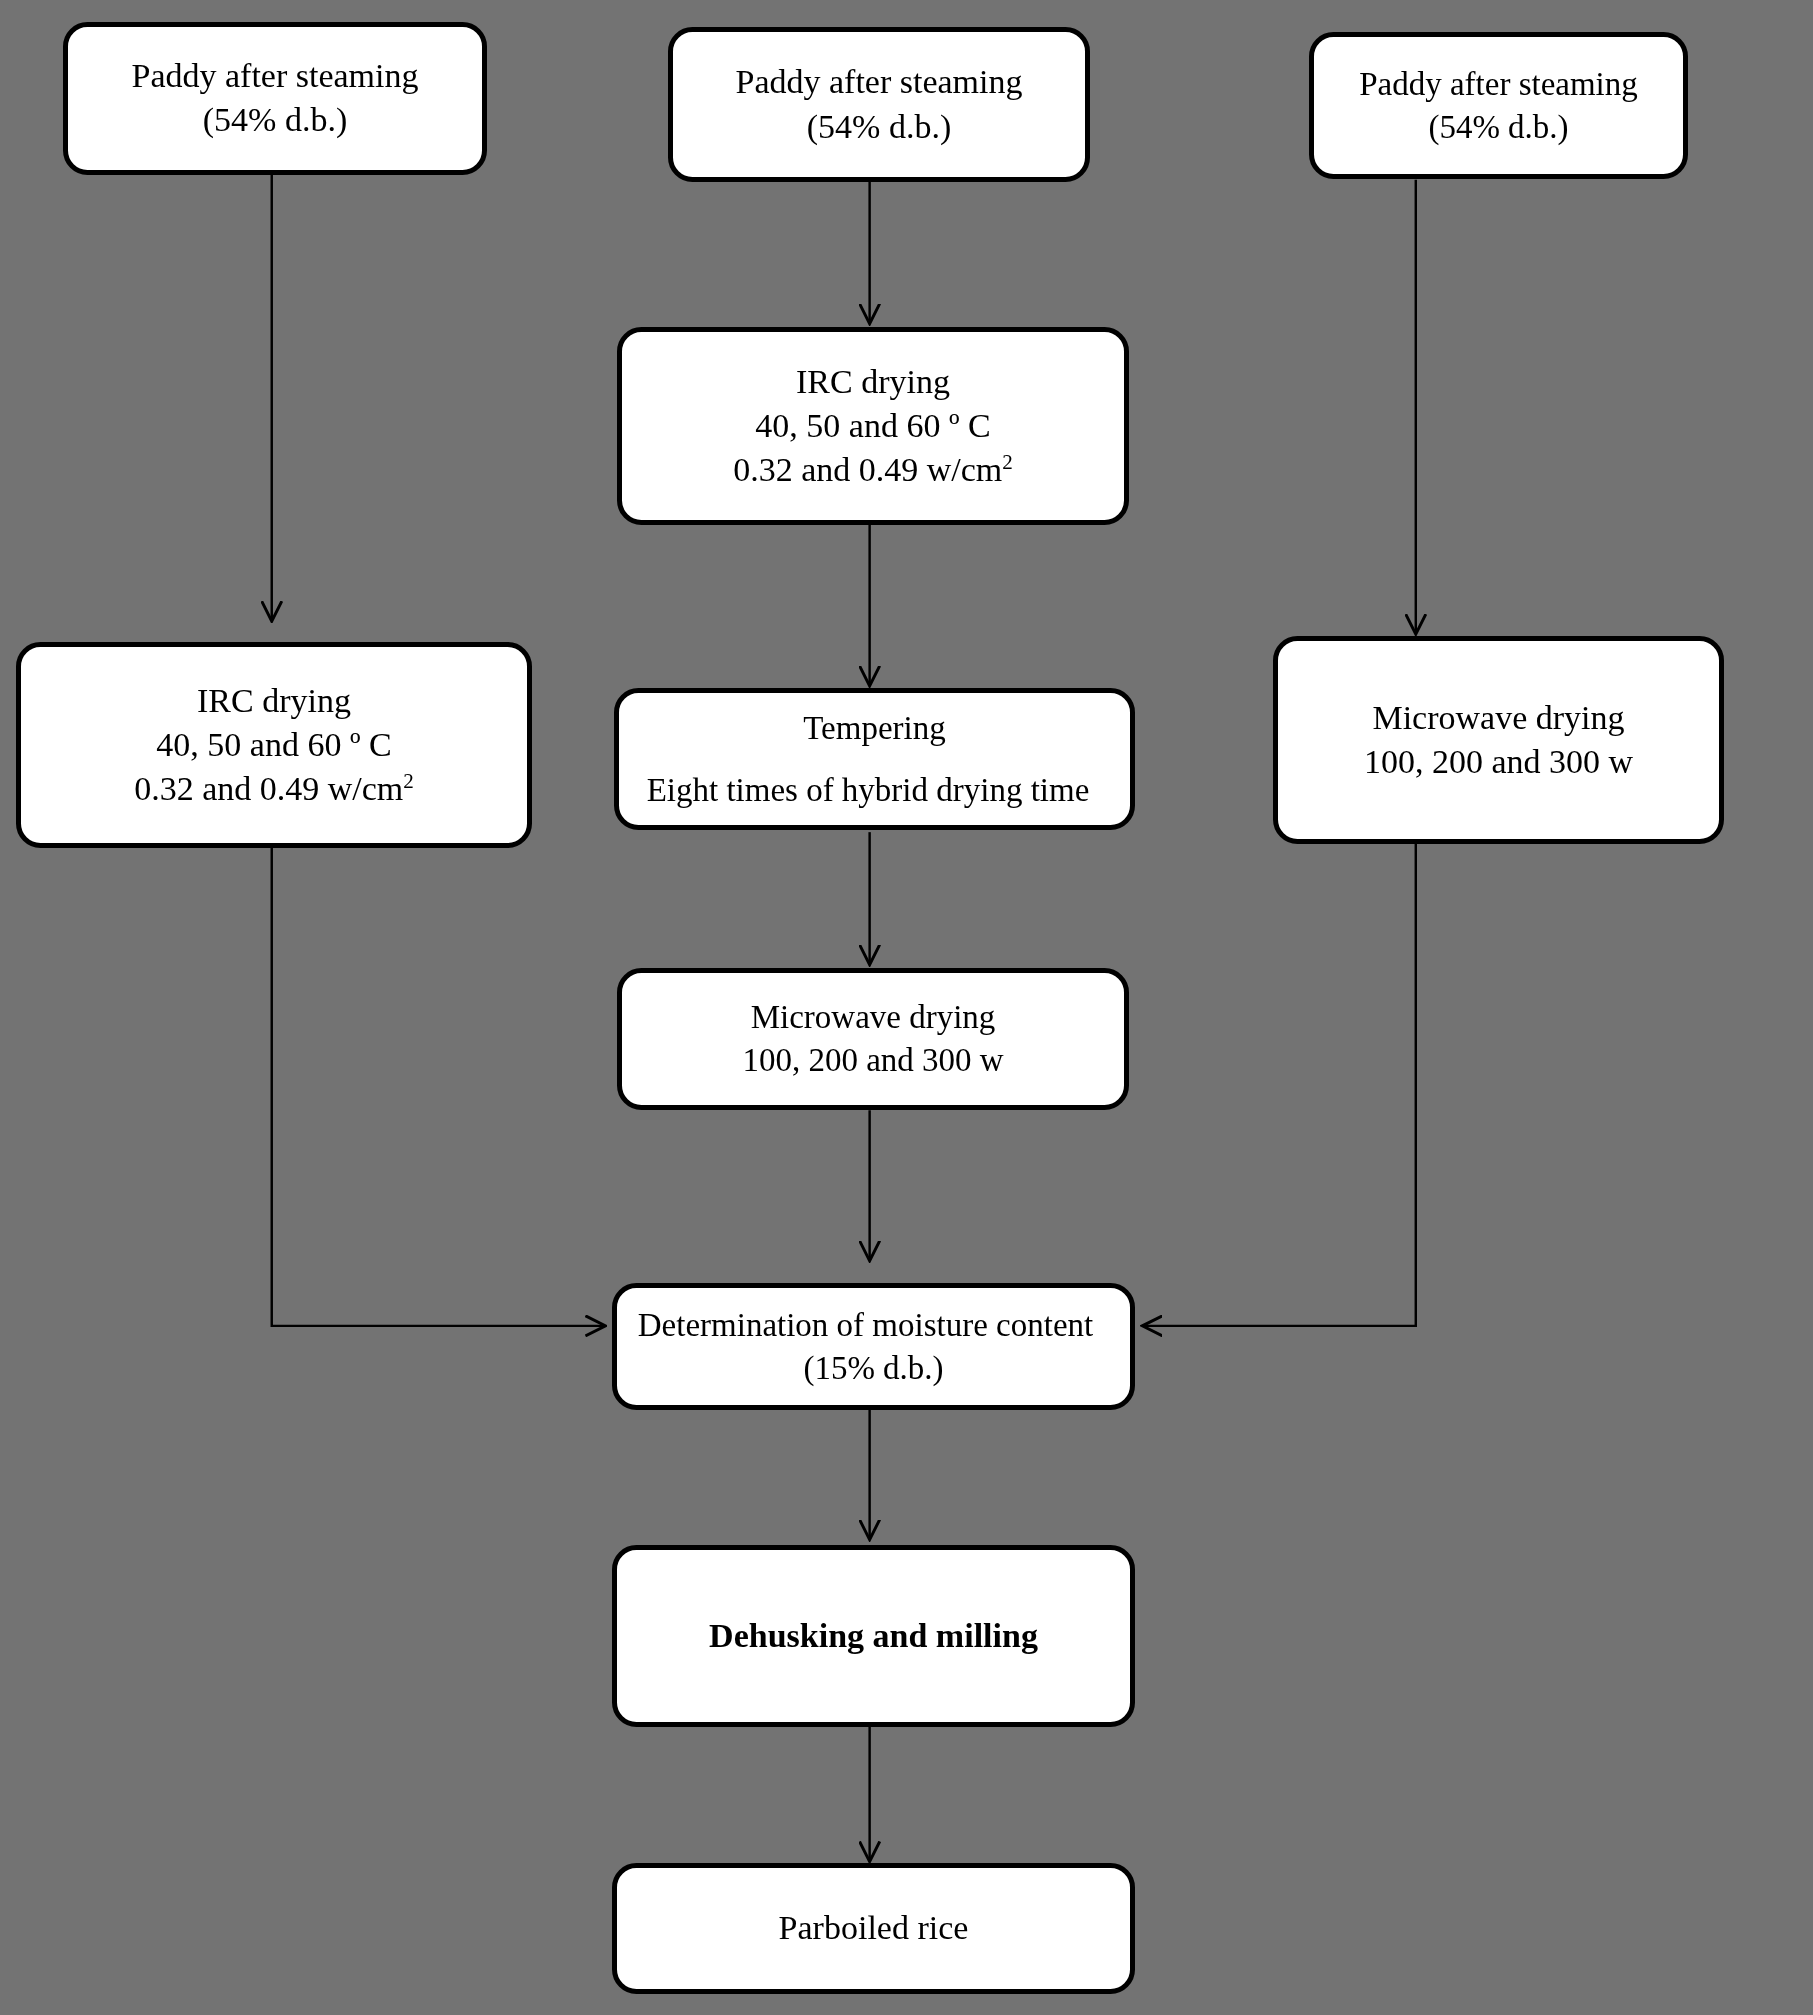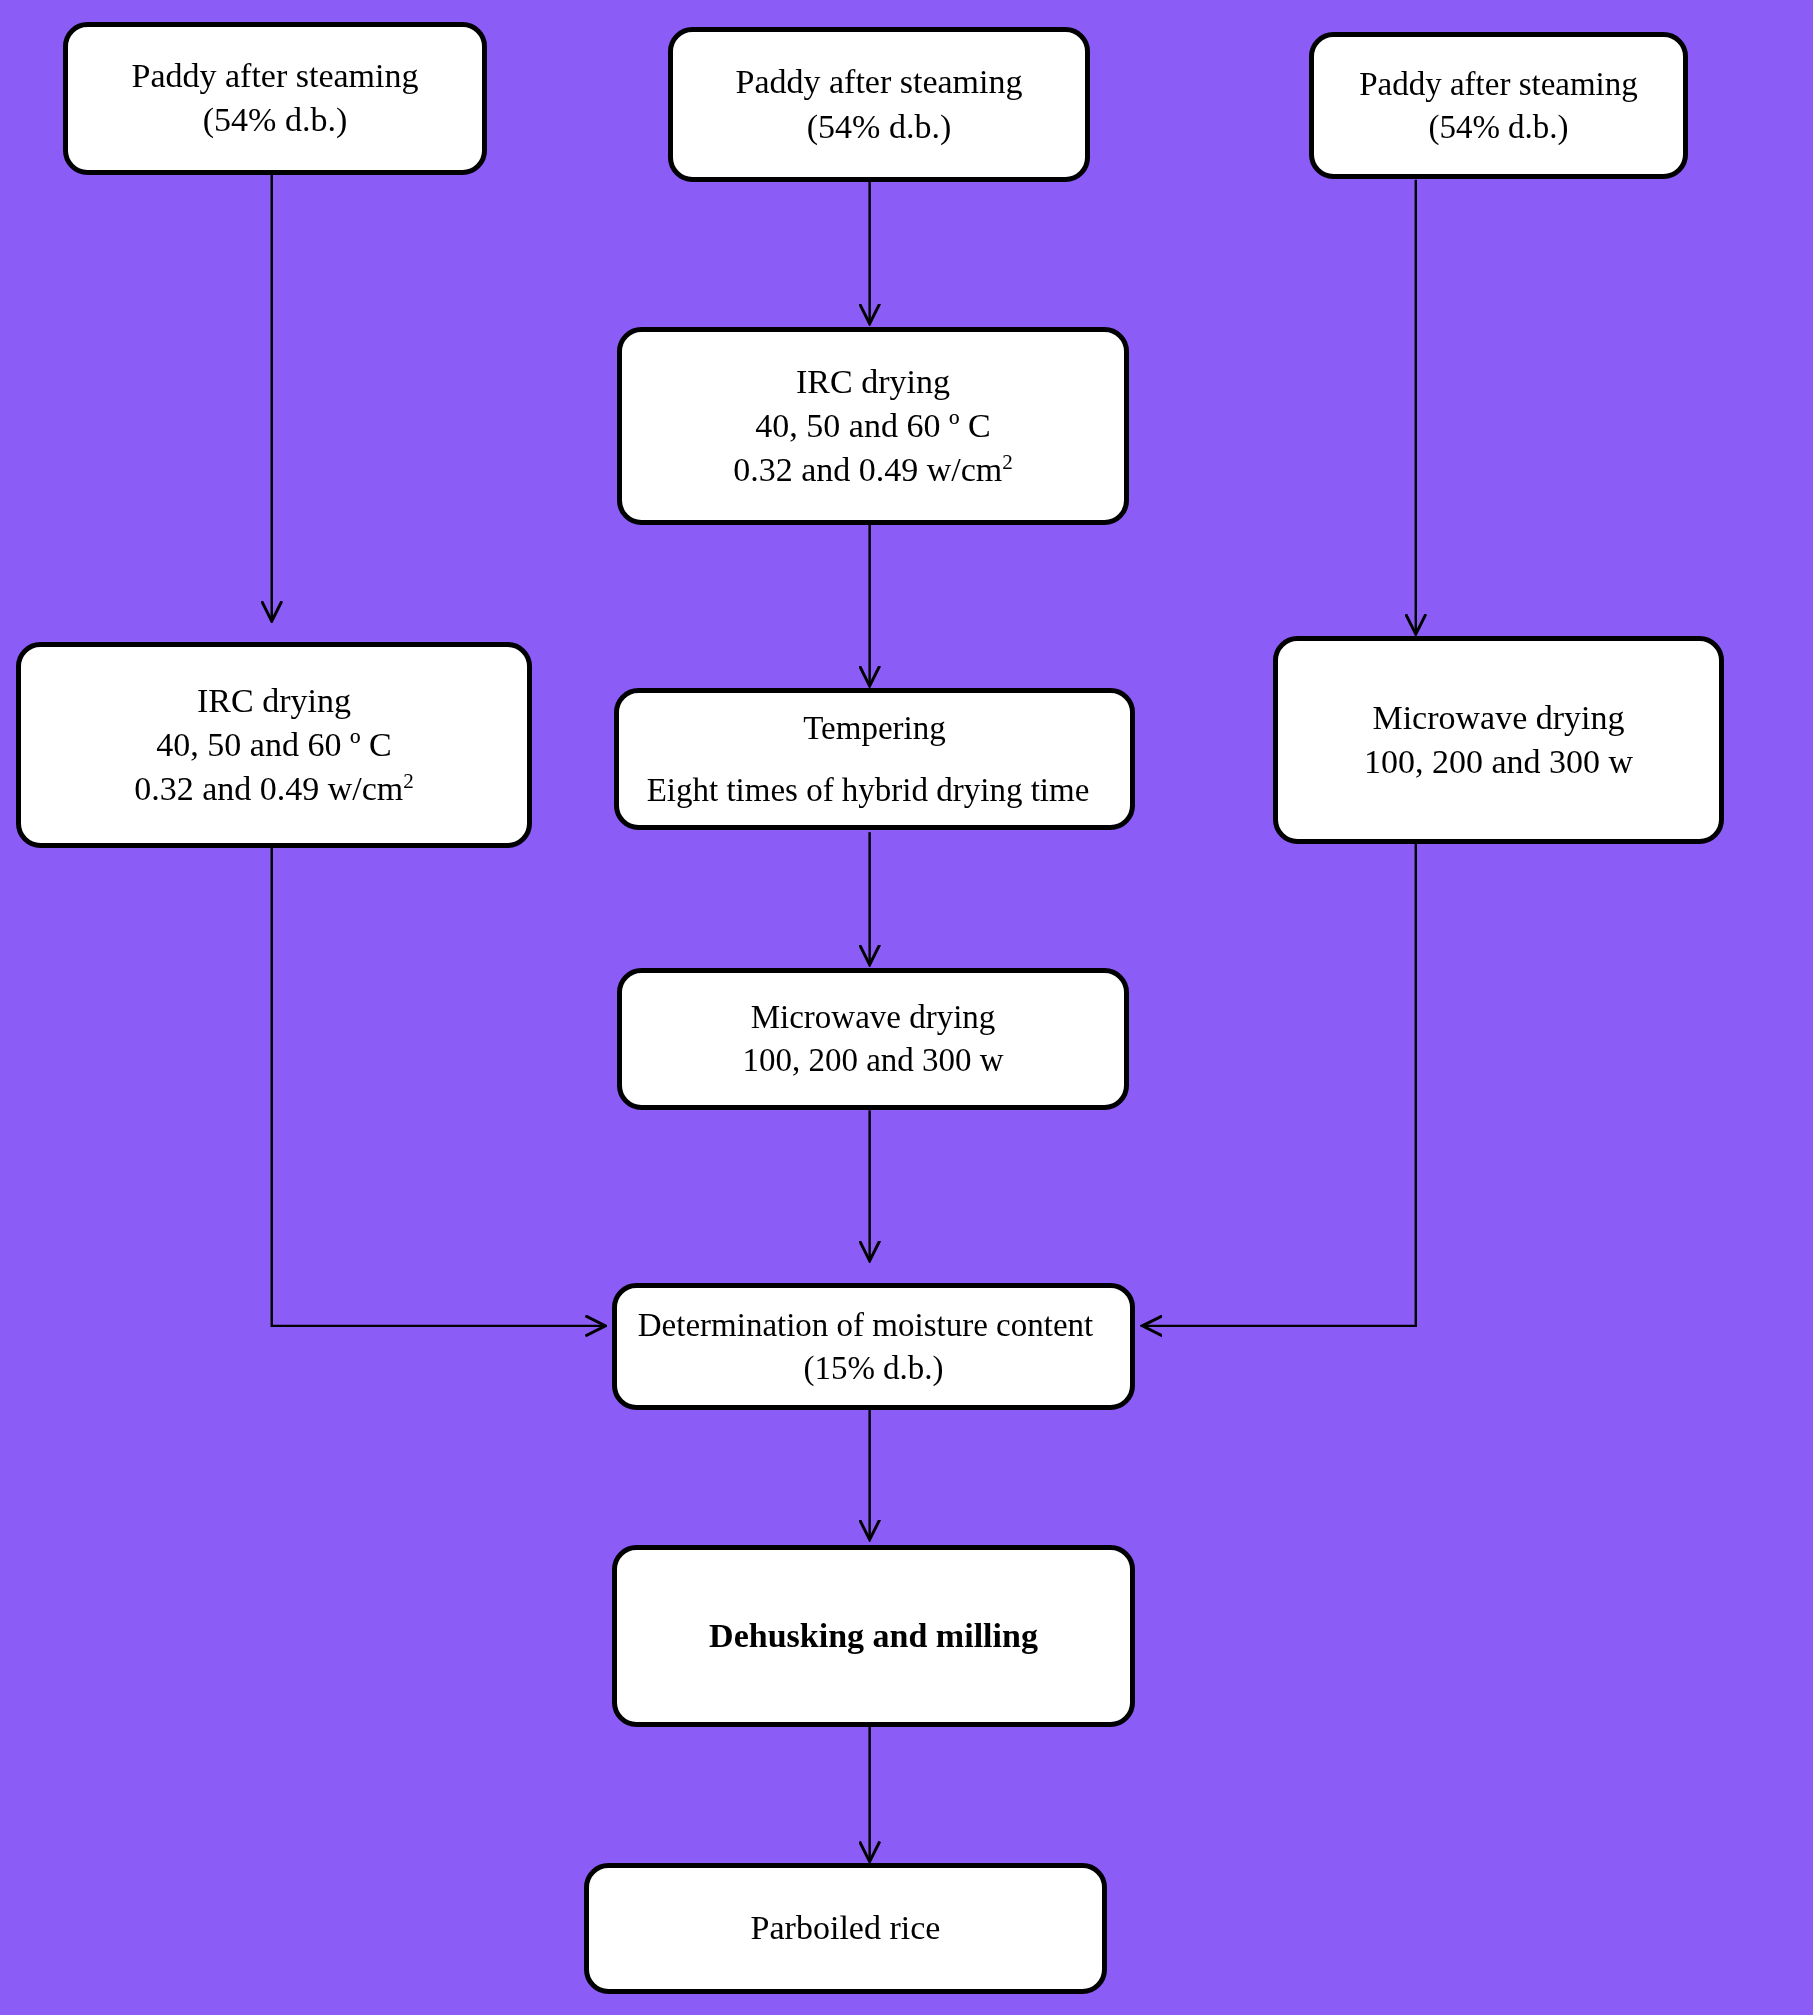--- a/index.html
+++ b/index.html
@@ -4,21 +4,21 @@
 <style>
   html, body {
     margin: 0;
     padding: 0;
     background: #ffffff;
   }
   #canvas {
     position: relative;
     width: 1814px;
     height: 2015px;
-    background: #8b5cf6;
+    background: #737373;
     overflow: hidden;
     font-family: "Liberation Serif", "DejaVu Serif", serif;
   }
   .node {
     position: absolute;
     box-sizing: border-box;
     border: 5px solid #000000;
     border-radius: 24.4px;
     background: #ffffff;
     display: flex;
@@ -137,18 +137,18 @@
 
   <div class="node overflow" style="left:612px; top:1261px; width:523px; height:127px;margin-top:22px;">
     <span class="line f46" style="margin-left:-16px; width:calc(100% + 32px);">Determination  of moisture content</span>
     <span class="line f46">(15% d.b.)</span>
   </div>
 
   <div class="node" style="left:612px; top:1545px; width:523px; height:182px;font-weight:bold;">
     <span class="line f48">Dehusking  and milling</span>
   </div>
 
-  <div class="node" style="left:584px; top:1863px; width:523px; height:131px;">
+  <div class="node" style="left:612px; top:1863px; width:523px; height:131px;">
     <span class="line f48">Parboiled rice</span>
   </div>
 
 </div>
 
 
 </body></html>

